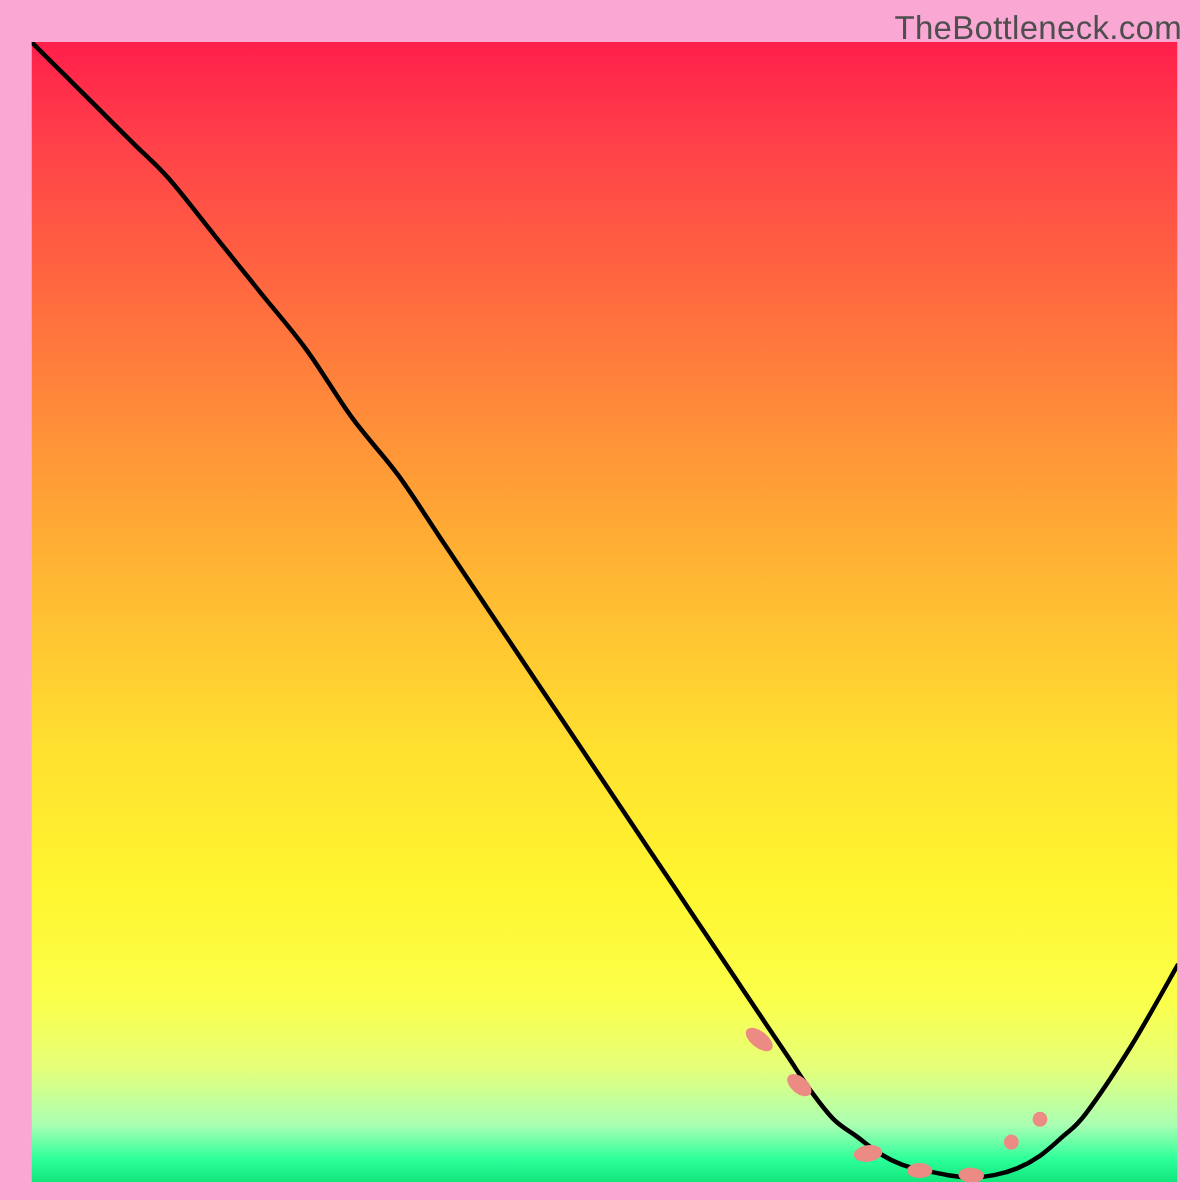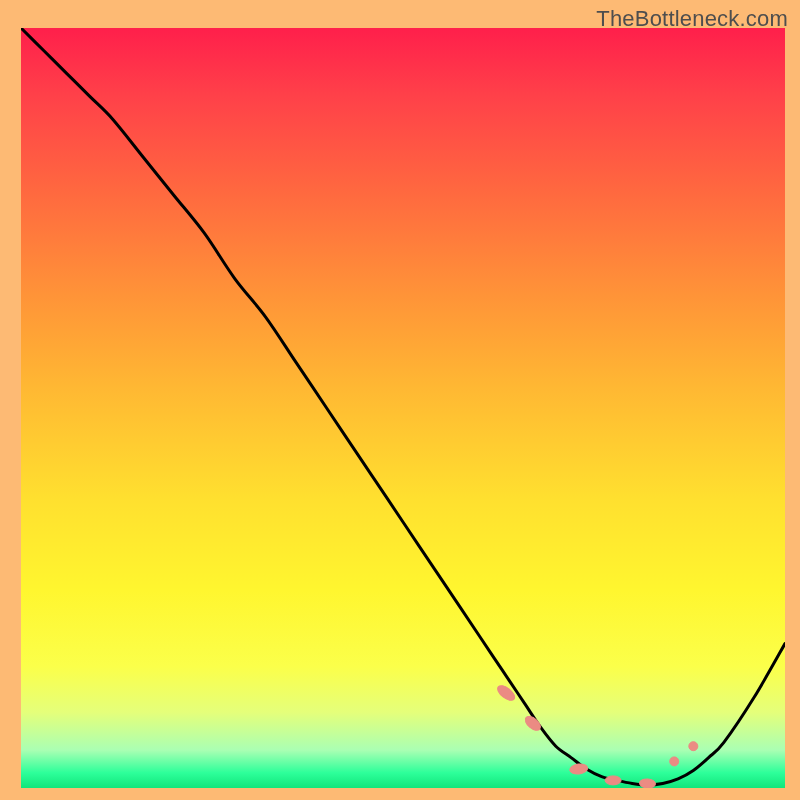--- a/index.html
+++ b/index.html
@@ -10,21 +10,21 @@
     background: #000;
     overflow: hidden;
     font-family: Arial, Helvetica, sans-serif;
   }
   .frame {
     position: absolute;
     left: 0;
     top: 0;
     width: 800px;
     height: 800px;
-    background: #fdba74;
+    background: #f9a8d4;
   }
   .plot-area {
     position: absolute;
     overflow: hidden;
   }
   .gradient {
     position: absolute;
     left: 0;
     top: 0;
     right: 0;

